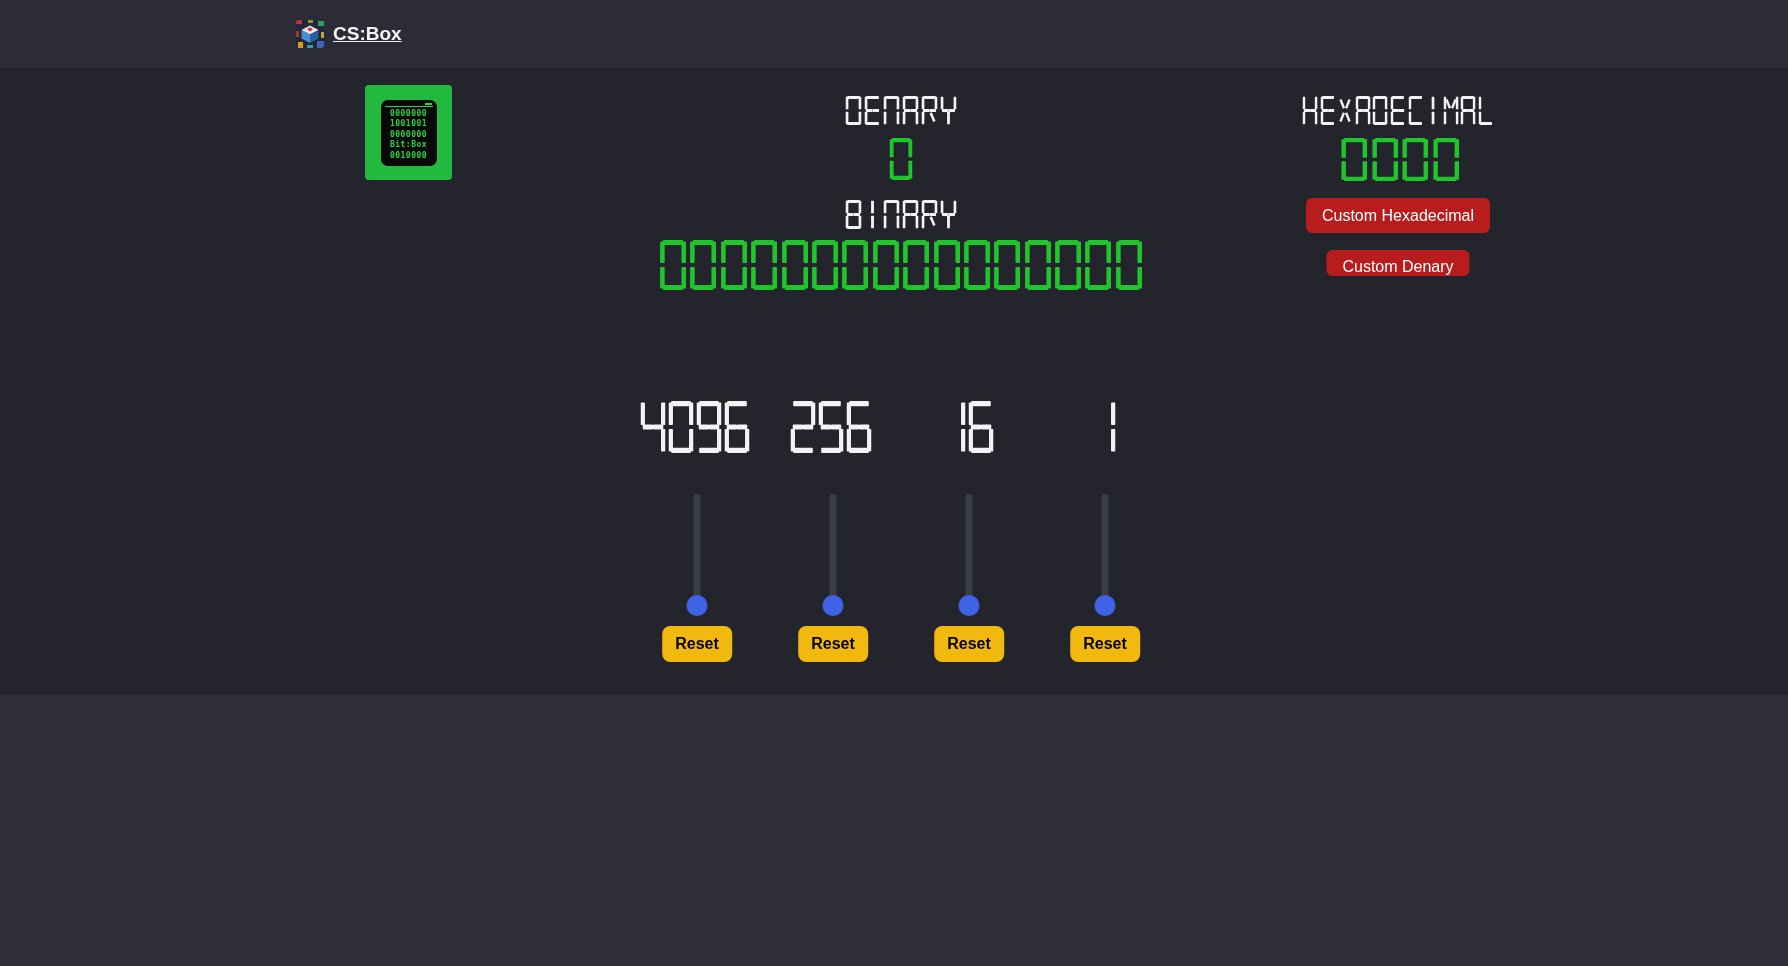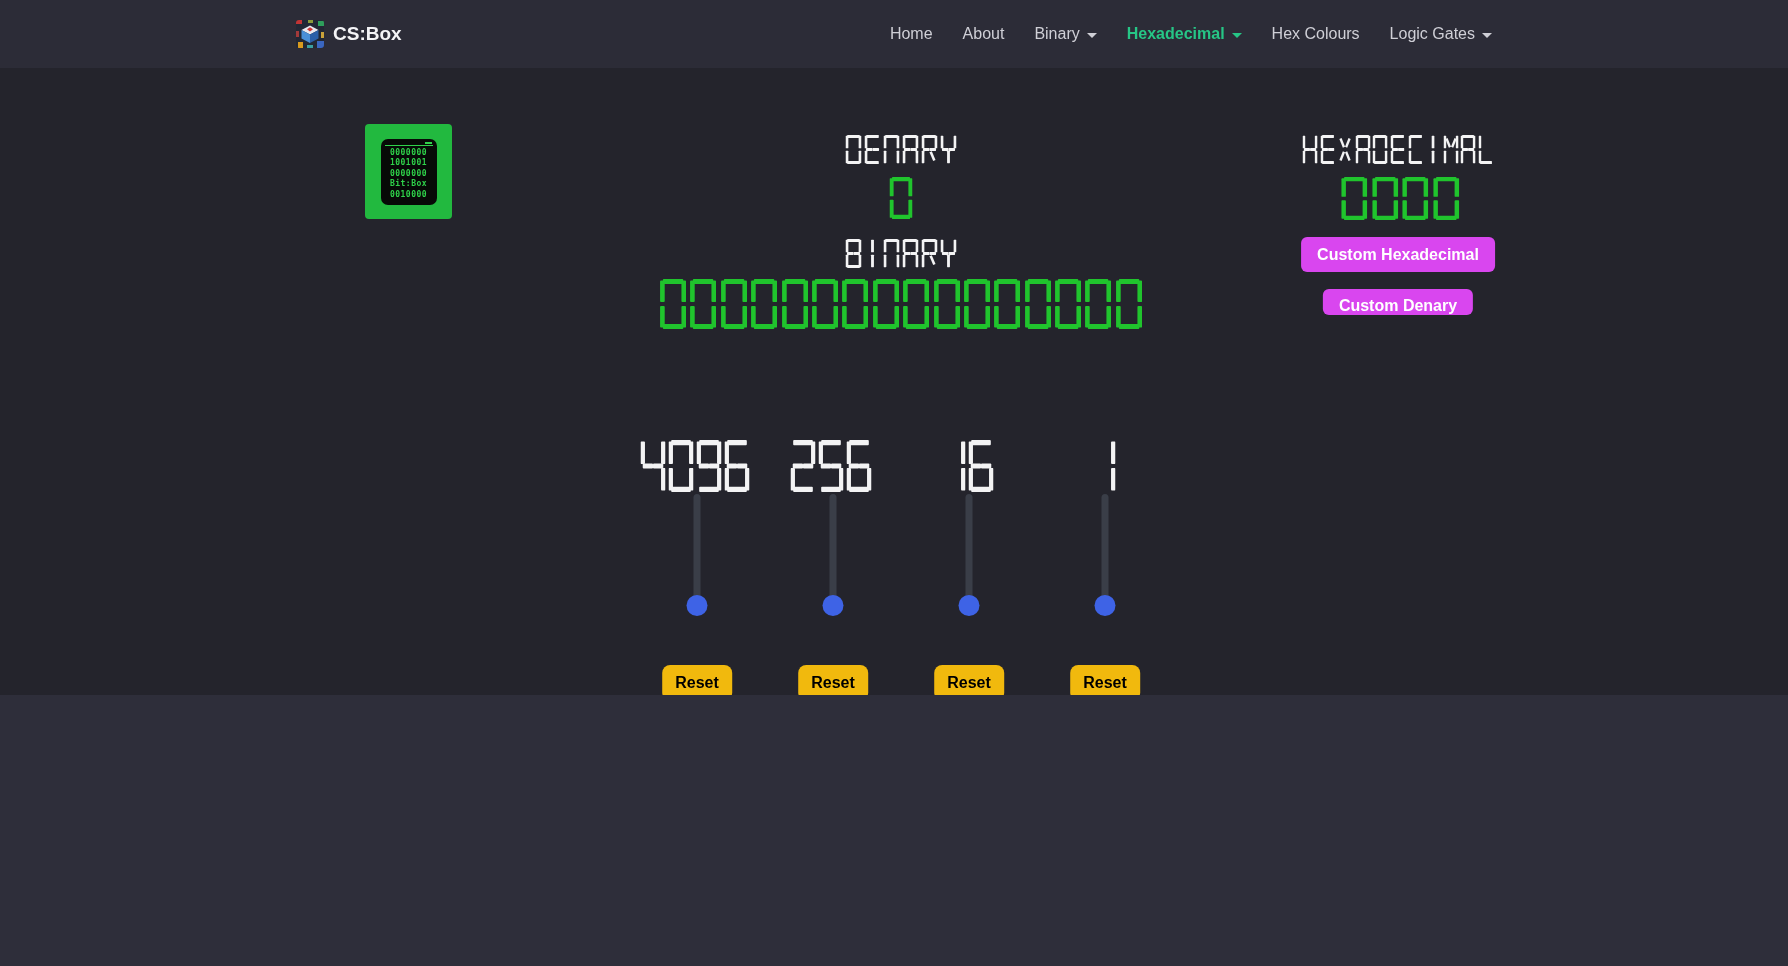--- a/index.html
+++ b/index.html
@@ -8,41 +8,42 @@
     position:relative;
     background:#24242c;
     font-family:"Liberation Sans", sans-serif;
     overflow:hidden;
     color:#e7e7ea;
   }
   
   .navbar {
     position:absolute; left:0; top:0; width:1788px; height:68px;
     background:#2c2c37;
+    text-decoration:underline;
   }
   .navbar-inner {
     width:1220px; height:100%; margin:0 auto; padding:0 12px;
     display:flex; align-items:center; justify-content:space-between;
   }
   .brand { display:flex; align-items:center; gap:9px; cursor:pointer; }
   .brand-logo { width:28px; height:28px; border-radius:3px; display:block; }
   .brand-text { font-size:19px; font-weight:bold; color:#f4f4f6; }
   .nav-links { display:flex; align-items:center; gap:30px; list-style:none; }
   .nav-link {
     font-size:16px; color:#cfcfd6; cursor:pointer;
     display:flex; align-items:center; gap:7px; white-space:nowrap;
   }
   .nav-link.active { color:#26c686; font-weight:bold; }
   .caret {
     width:0; height:0; display:inline-block;
     border-left:5px solid transparent; border-right:5px solid transparent;
     border-top:5px solid currentColor; margin-top:2px;
   }
   
-  .abs { position:absolute;margin-top:39px; }
+  .abs { position:absolute; }
   .cx { transform:translateX(-50%); }
   .seg { display:flex; align-items:flex-start; }
   .seg svg { display:block; }
 
   
   .bitbox {
     left:365px; top:85px; width:87px; height:95px;
     background:#22b93f; border-radius:4px;
     display:flex; align-items:center; justify-content:center;
   }
@@ -58,21 +59,21 @@
     content:""; position:absolute; right:1px; top:0; width:7px; height:2.5px;
     background:#2fd24a;
   }
   .bitbox-rows {
     font-family:"DejaVu Sans Mono", monospace; font-weight:bold;
     font-size:8px; line-height:10.5px; color:#2fd24a; text-align:center;
     letter-spacing:0.5px; white-space:pre;
   }
   
   .btn-blue {
-    background:#d946ef; color:#fff; font-weight:bold; font-size:16px;
+    background:#b91c1c; color:#fff; font-weight:normal; font-size:16px;
     border:none; border-radius:6px; height:35px; padding:8px 16px; cursor:pointer;
     font-family:"Liberation Sans", sans-serif;
   }
   .btn-yellow {
     background:#f1b90d; color:#000000; font-weight:bold; font-size:16px;
     border:none; border-radius:8px; height:36px; padding:0 13px; cursor:pointer;
     font-family:"Liberation Sans", sans-serif;
   }
   
   .slider-track {
@@ -105,43 +106,20 @@
         <rect x="2" y="22" width="5" height="6" fill="#d89a1e"></rect>
         <rect x="21" y="21" width="7" height="7" fill="#3a66c0"></rect>
         <rect x="11" y="25" width="6" height="3" fill="#3aa0a0"></rect>
         <polygon points="14,5.5 22.5,10 14,14.5 5.5,10" fill="#e9e9ef"></polygon>
         <polygon points="5.5,10 14,14.5 14,23 5.5,18.5" fill="#4a90d9"></polygon>
         <polygon points="22.5,10 14,14.5 14,23 22.5,18.5" fill="#2a5fa8"></polygon>
         <polygon points="14,7.2 17,9.3 14,11.4 11,9.3" fill="#d23434"></polygon>
       </svg>
       <span class="brand-text">CS:Box</span>
     </div>
-    <ul class="nav-links">
-      <li class="nav-link">
-          <span>Home</span>
-        </li>
-      <li class="nav-link">
-          <span>About</span>
-        </li>
-      <li class="nav-link">
-          <span>Binary</span>
-          <i class="caret"></i>
-        </li>
-      <li class="nav-link active">
-          <span>Hexadecimal</span>
-          <i class="caret"></i>
-        </li>
-      <li class="nav-link">
-          <span>Hex Colours</span>
-        </li>
-      <li class="nav-link">
-          <span>Logic Gates</span>
-          <i class="caret"></i>
-        </li>
-    </ul>
   </div>
 </nav>
 
 <main>
 
   <div class="abs bitbox">
     <div class="bitbox-term">
       <div class="bitbox-titlebar"></div>
       <div class="bitbox-rows">0000000
 1001001

